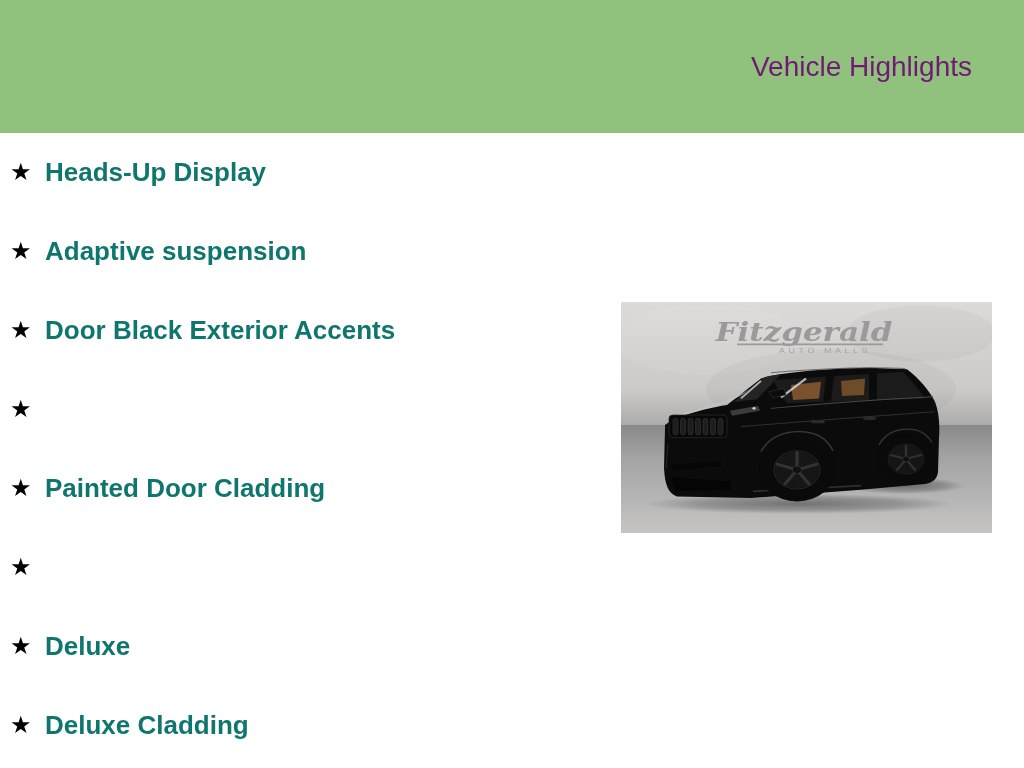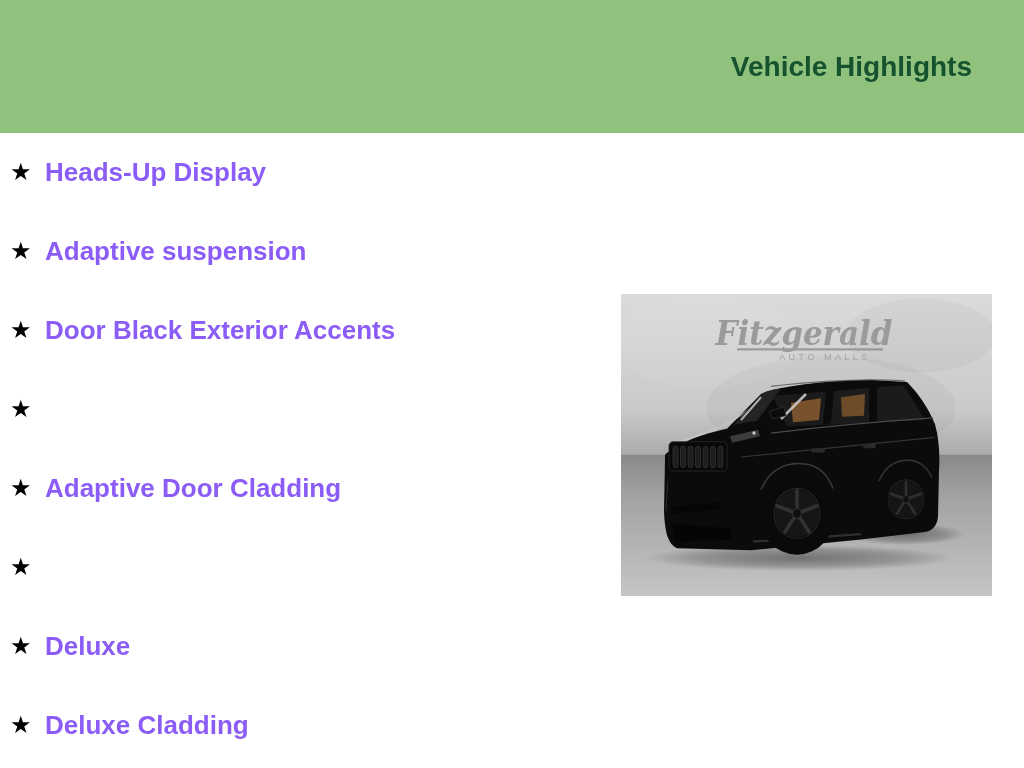--- a/index.html
+++ b/index.html
@@ -18,22 +18,22 @@
   .band {
     height: 133px;
     background: var(--accent, #90c27d);
     display: flex;
     align-items: center;
     justify-content: flex-end;
     padding-right: 52px;
   }
   .band h1 {
     font-size: 28px;
-    font-weight: bold;
-    color: #14532d;
+    font-weight: normal;
+    color: #701a75;
   }
   .highlights {
     list-style: none;
     margin-top: 21px;
     padding-left: 10px;
     width: 600px;
   }
   .hl-item {
     display: flex;
     align-items: center;
@@ -43,29 +43,29 @@
   .star {
     font-size: 24px;
     line-height: 1;
     width: 35px;
     color: #000000;
     flex: 0 0 35px;
   }
   .hl-text {
     font-size: 26px;
     font-weight: bold;
-    color: #8b5cf6;
+    color: #0f766e;
     white-space: nowrap;
   }
   .photo {
     position: absolute;
     left: 621px;
-    top: 294px;
+    top: 302px;
     width: 371px;
-    height: 302px;
+    height: 231px;
   }
   .photo svg { display: block; width: 100%; height: 100%; }
 </style>
 </head>
 <body>
 
 <div class="page">
 
   <header class="band">
     <h1>Vehicle Highlights</h1>
@@ -82,21 +82,21 @@
     </li>
     <li class="hl-item">
       <span class="star">★</span>
       <span class="hl-text">Door Black Exterior Accents</span>
     </li>
     <li class="hl-item">
       <span class="star">★</span>
     </li>
     <li class="hl-item">
       <span class="star">★</span>
-      <span class="hl-text">Adaptive Door Cladding</span>
+      <span class="hl-text">Painted Door Cladding</span>
     </li>
     <li class="hl-item">
       <span class="star">★</span>
     </li>
     <li class="hl-item">
       <span class="star">★</span>
       <span class="hl-text">Deluxe</span>
     </li>
     <li class="hl-item">
       <span class="star">★</span>

